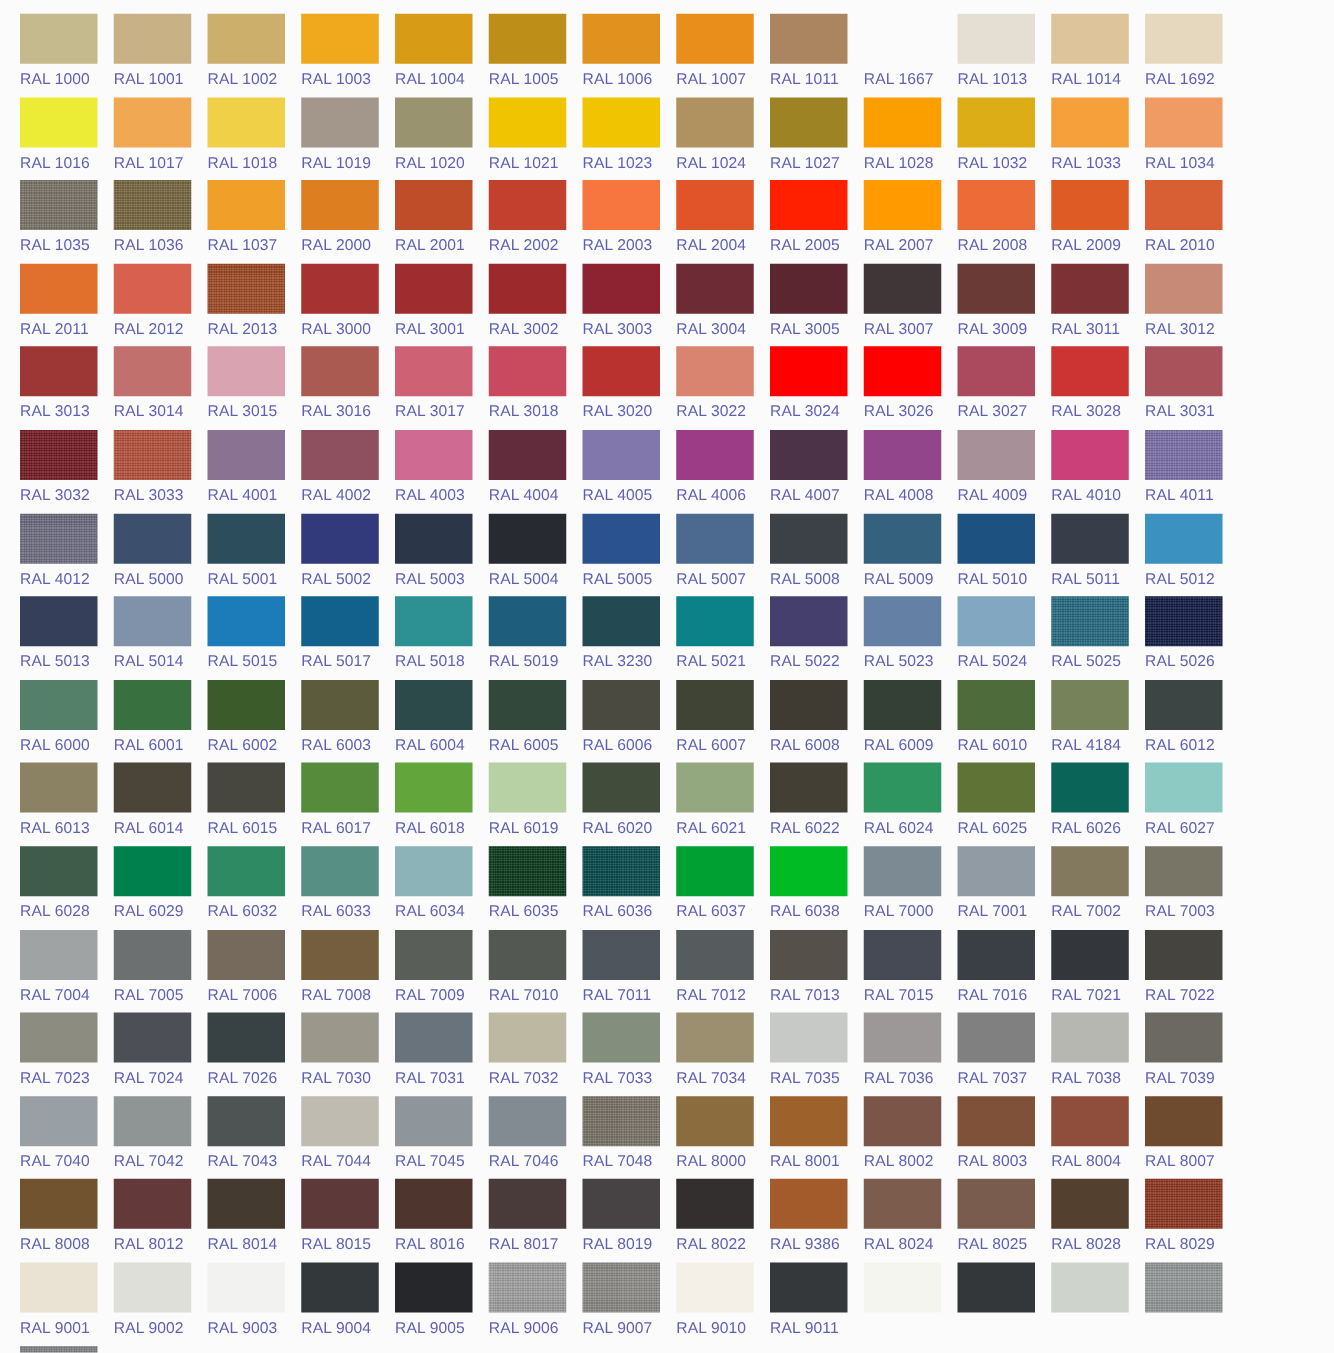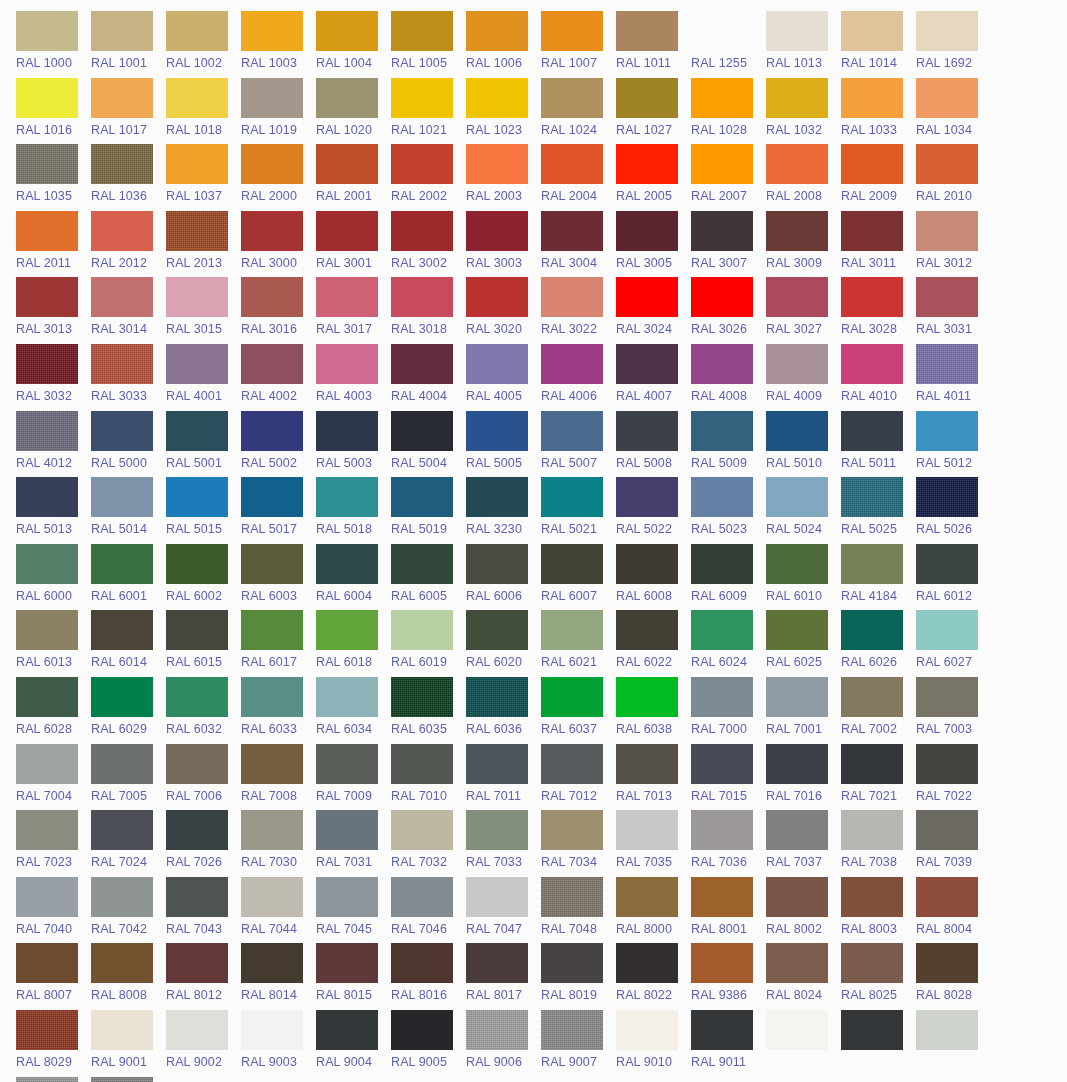--- a/index.html
+++ b/index.html
@@ -87,21 +87,21 @@
     <div class="swatch-cell">
       <span class="swatch-chip" style="background-color: rgb(233, 141, 27);"></span>
       <span class="swatch-label">RAL 1007</span>
     </div>
     <div class="swatch-cell">
       <span class="swatch-chip" style="background-color: rgb(171, 132, 96);"></span>
       <span class="swatch-label">RAL 1011</span>
     </div>
     <div class="swatch-cell">
       <span class="swatch-chip"></span>
-      <span class="swatch-label">RAL 1255</span>
+      <span class="swatch-label">RAL 1667</span>
     </div>
     <div class="swatch-cell">
       <span class="swatch-chip" style="background-color: rgb(228, 222, 211);"></span>
       <span class="swatch-label">RAL 1013</span>
     </div>
     <div class="swatch-cell">
       <span class="swatch-chip" style="background-color: rgb(221, 196, 154);"></span>
       <span class="swatch-label">RAL 1014</span>
     </div>
     <div class="swatch-cell">
@@ -748,24 +748,20 @@
       <span class="swatch-chip" style="background-color: rgb(192, 187, 177);"></span>
       <span class="swatch-label">RAL 7044</span>
     </div>
     <div class="swatch-cell">
       <span class="swatch-chip" style="background-color: rgb(143, 150, 155);"></span>
       <span class="swatch-label">RAL 7045</span>
     </div>
     <div class="swatch-cell">
       <span class="swatch-chip" style="background-color: rgb(130, 139, 145);"></span>
       <span class="swatch-label">RAL 7046</span>
-    </div>
-    <div class="swatch-cell">
-      <span class="swatch-chip" style="background-color: rgb(200, 200, 200);"></span>
-      <span class="swatch-label">RAL 7047</span>
     </div>
     <div class="swatch-cell">
       <span class="swatch-chip textured" style="background-color: rgb(123, 117, 105);"></span>
       <span class="swatch-label">RAL 7048</span>
     </div>
     <div class="swatch-cell">
       <span class="swatch-chip" style="background-color: rgb(138, 108, 62);"></span>
       <span class="swatch-label">RAL 8000</span>
     </div>
     <div class="swatch-cell">

